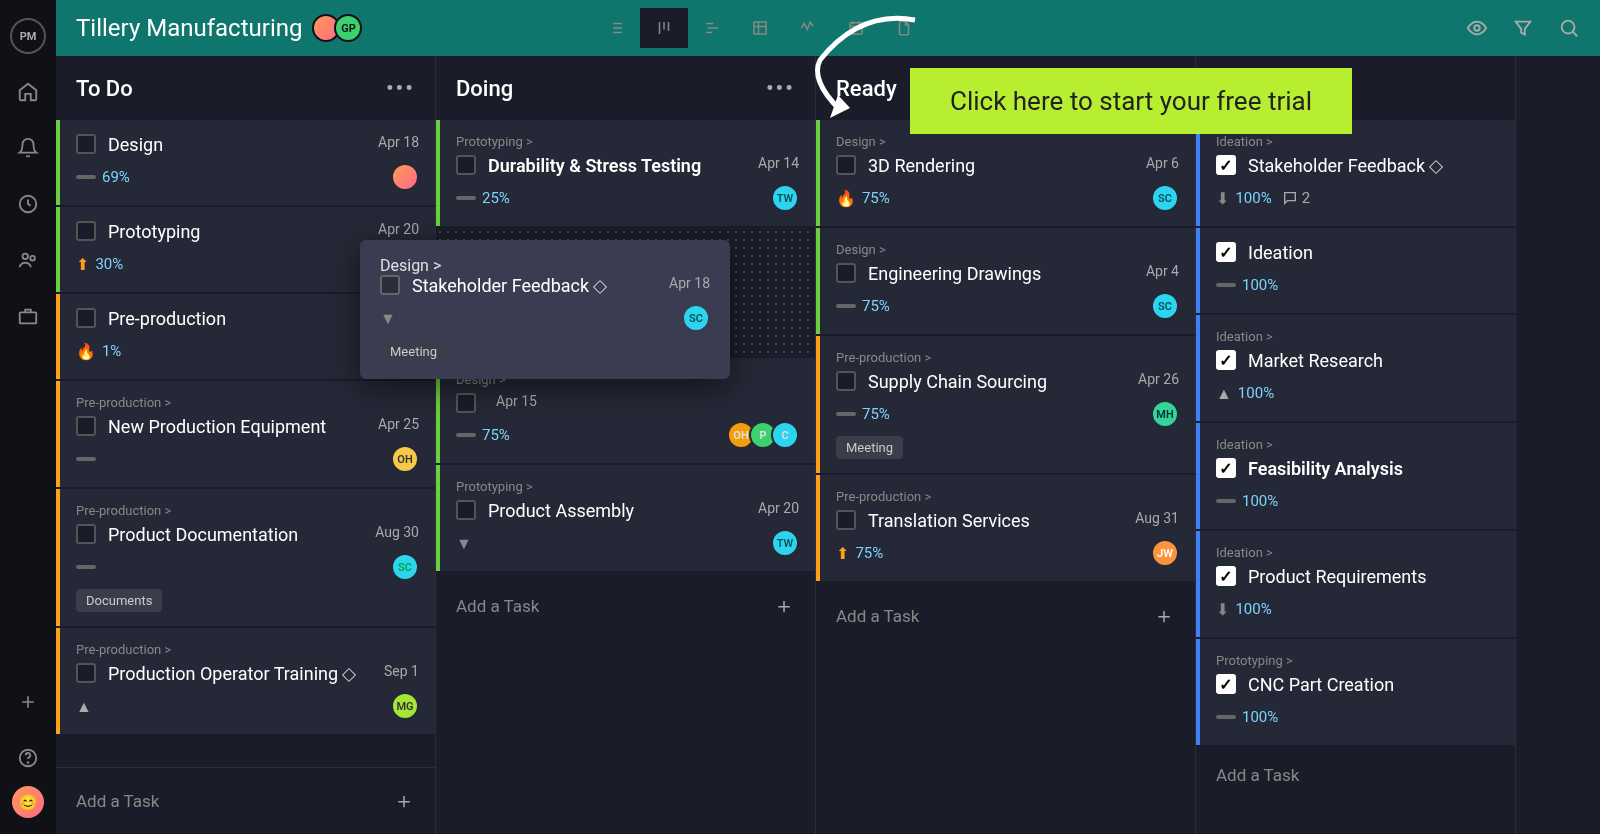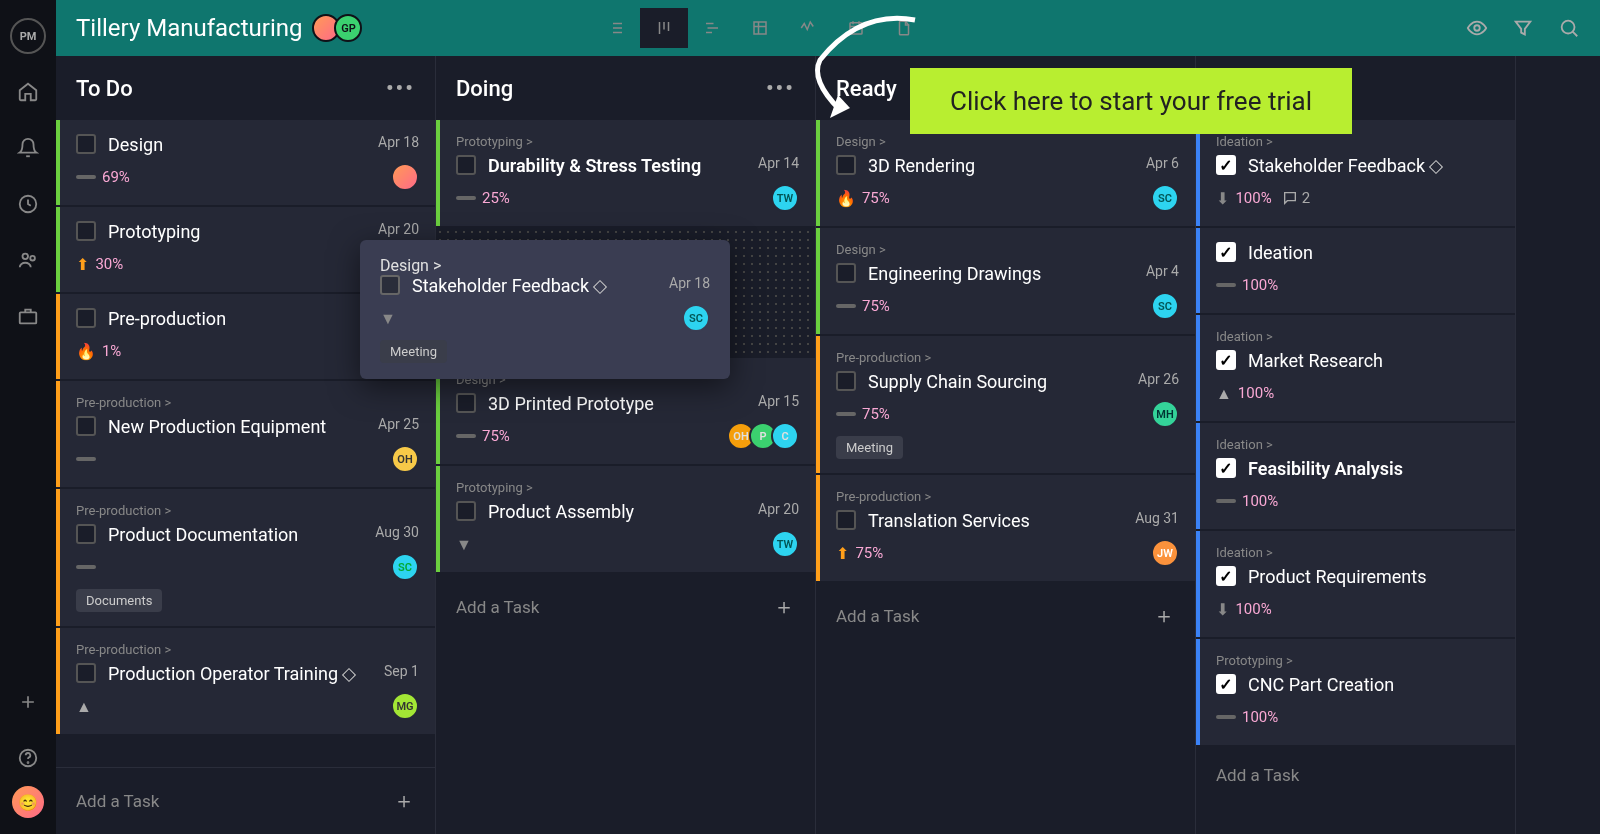--- a/index.html
+++ b/index.html
@@ -85,21 +85,21 @@
     border-radius: 3px; margin-right: 12px; flex-shrink:0;
     background:#1a1d29;
   }
   .card .checkbox.checked { background:#fff; border-color:#fff; display:flex;align-items:center;justify-content:center;color:#000;font-weight:bold;}
   .card .title { font-size: 18px; color:#fff; flex:1; font-weight:400;}
   .card .title.bold { font-weight:600; }
   .card .date { font-size: 14px; color:#aaa; margin-left:8px; white-space:nowrap;}
   .card .row2 { display:flex; align-items:center; margin-top:8px; margin-left:0px; min-height:28px;}
   .card .prio { margin-right:6px; font-size:16px;}
   .card .bar { width:20px; height:4px; background:#666; border-radius:2px; margin-right:6px;}
-  .card .pct { font-size:15px; color:#f9a8d4; }
+  .card .pct { font-size:15px; color:#7dd3fc; }
   .card .assignees { margin-left:auto; display:flex; }
   .card .av-sm { width:28px;height:28px;border-radius:50%;display:flex;align-items:center;justify-content:center;font-size:11px;font-weight:600;margin-left:-6px;border:2px solid #252836;}
   .tag { display:inline-block; background:#3a3d4a; color:#ccc; font-size:13px; padding:4px 10px; border-radius:4px; margin-top:8px;}
   .add-task {
     padding: 18px 20px; font-size: 17px; color:#888;
     display:flex; align-items:center; cursor:pointer;
   }
   .add-task .plus { margin-left:auto; font-size:22px; color:#aaa;}
   .col-footer-sticky {
     position: absolute; bottom: 0; left: 0; right: 0;
@@ -363,21 +363,20 @@
           <div class="assignees">
               <div class="av-sm" style="background:#2dd4f0;color:#055">TW</div>
             </div>
           </div>
       </div>
       <div class="drop-placeholder"></div>
       <div class="card accent-green">
         <div class="crumb">Design &gt;</div>
         <div class="row1">
             <div class="checkbox"></div>
-          <div class="title">3D Printed Prototype</div>
           <div class="date">Apr 15</div>
           </div>
         <div class="row2">
             <span class="bar"></span>
           <span class="pct">75%</span>
           <div class="assignees">
             <div class="av-sm" style="background:#f59e0b">OH</div>
             <div class="av-sm" style="background:#3bd16f">P</div>
             <div class="av-sm" style="background:#2dd4f0">C</div>
           </div>

